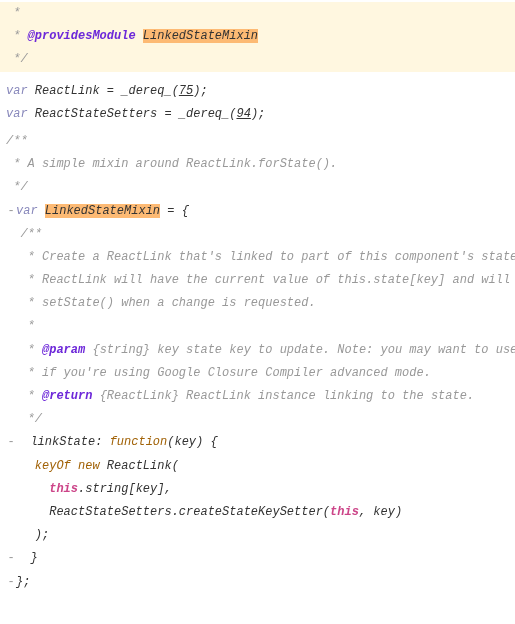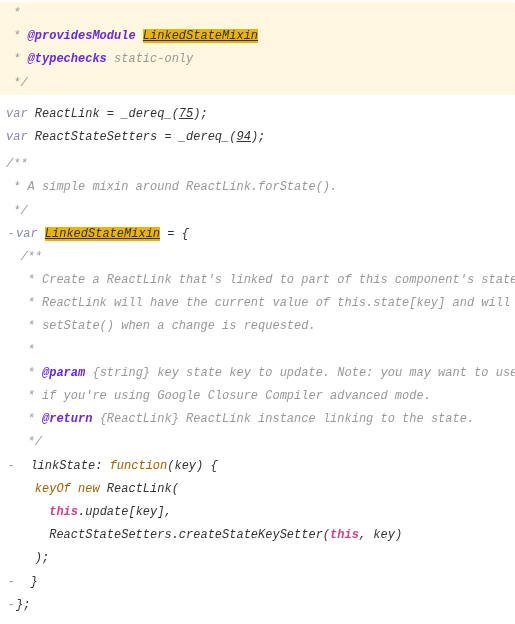--- a/index.html
+++ b/index.html
@@ -23,40 +23,39 @@
     background: #fff7e0;
   }
   .comment { color: #999; }
   .kw-var { color: #88b; }
   .kw-pink { color: #a16207; }
   .kw-this { color: #c48; font-weight: bold; }
   .str { color: #a52a2a; }
   .num-u { text-decoration: underline; color: #333; }
   .ident-u { color: #333; }
   .tag-bold { font-weight: bold; color: #6d28d9; }
-  .hl-u { background: #eab308; text-decoration: underline; color: #333; }
+  .hl-u { background: #fdba74; color: #333; }
   .plain { color: #333; }
   .fold {
     display: inline-block;
     width: 10px;
     color: #999;
     font-style: normal;
     text-align: center;
   }
 </style>
 </head>
 <body>
 
 <div class="code-area">
 
 <div class="line header-bg"><span class="comment"> *</span></div>
 
 <div class="line header-bg"><span class="comment"> * </span><span class="tag-bold">@providesModule</span><span class="comment"> </span><span class="hl-u">LinkedStateMixin</span></div>
 
-<div class="line header-bg"><span class="comment"> * </span><span class="tag-bold">@typechecks</span><span class="comment"> static-only</span></div>
 
 <div class="line header-bg"><span class="comment"> */</span></div>
 
 <div class="line"><span></span></div>
 
 
 <div class="line"><span></span></div>
 
 <div class="line"><span class="kw-var">var</span><span class="plain"> ReactLink = </span><span class="ident-u">_dereq_</span><span class="plain">(</span><span class="num-u">75</span><span class="plain">);</span></div>
 
@@ -77,21 +76,21 @@
 <div class="line"><span class="comment">   *</span></div>
 <div class="line"><span class="comment">   * </span><span class="tag-bold">@param</span><span class="comment"> {string} key state key to update. Note: you may want to use keyOf()</span></div>
 <div class="line"><span class="comment">   * if you're using Google Closure Compiler advanced mode.</span></div>
 <div class="line"><span class="comment">   * </span><span class="tag-bold">@return</span><span class="comment"> {ReactLink} ReactLink instance linking to the state.</span></div>
 <div class="line"><span class="comment">   */</span></div>
 
 <div class="line"><span class="fold">-</span><span class="plain">  linkState: </span><span class="kw-pink">function</span><span class="plain">(</span><span class="ident-u">key</span><span class="plain">) {</span></div>
 
 <div class="line"><span class="plain">    </span><span class="kw-pink">keyOf</span><span class="plain"> </span><span class="kw-pink">new</span><span class="plain"> ReactLink(</span></div>
 
-<div class="line"><span class="plain">      </span><span class="kw-this">this</span><span class="plain">.</span><span class="ident-u">update</span><span class="plain">[</span><span class="ident-u">key</span><span class="plain">],</span></div>
+<div class="line"><span class="plain">      </span><span class="kw-this">this</span><span class="plain">.</span><span class="ident-u">string</span><span class="plain">[</span><span class="ident-u">key</span><span class="plain">],</span></div>
 
 <div class="line"><span class="plain">      ReactStateSetters.createStateKeySetter(</span><span class="kw-this">this</span><span class="plain">, </span><span class="ident-u">key</span><span class="plain">)</span></div>
 
 <div class="line"><span class="plain">    );</span></div>
 <div class="line"><span class="fold">-</span><span class="plain">  }</span></div>
 <div class="line"><span class="fold">-</span><span class="plain">};</span></div>
 
 </div>
 
 </body></html>

